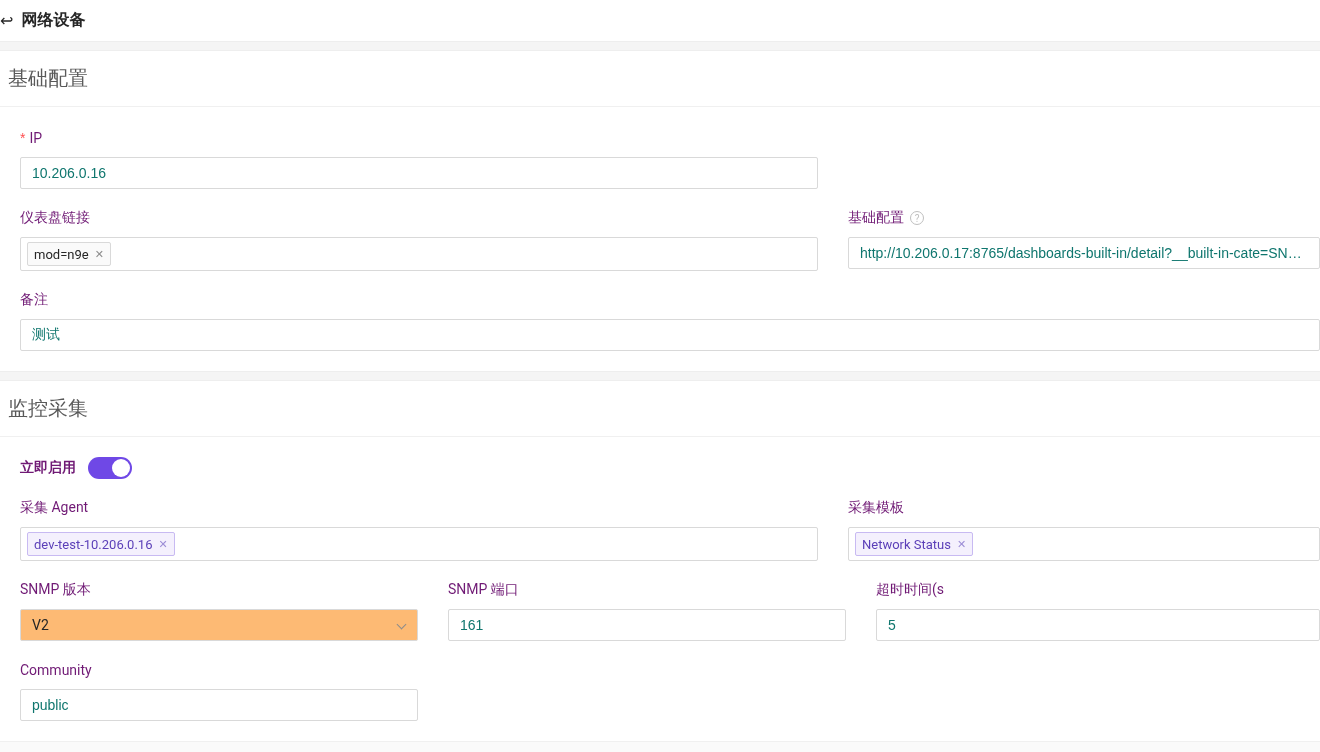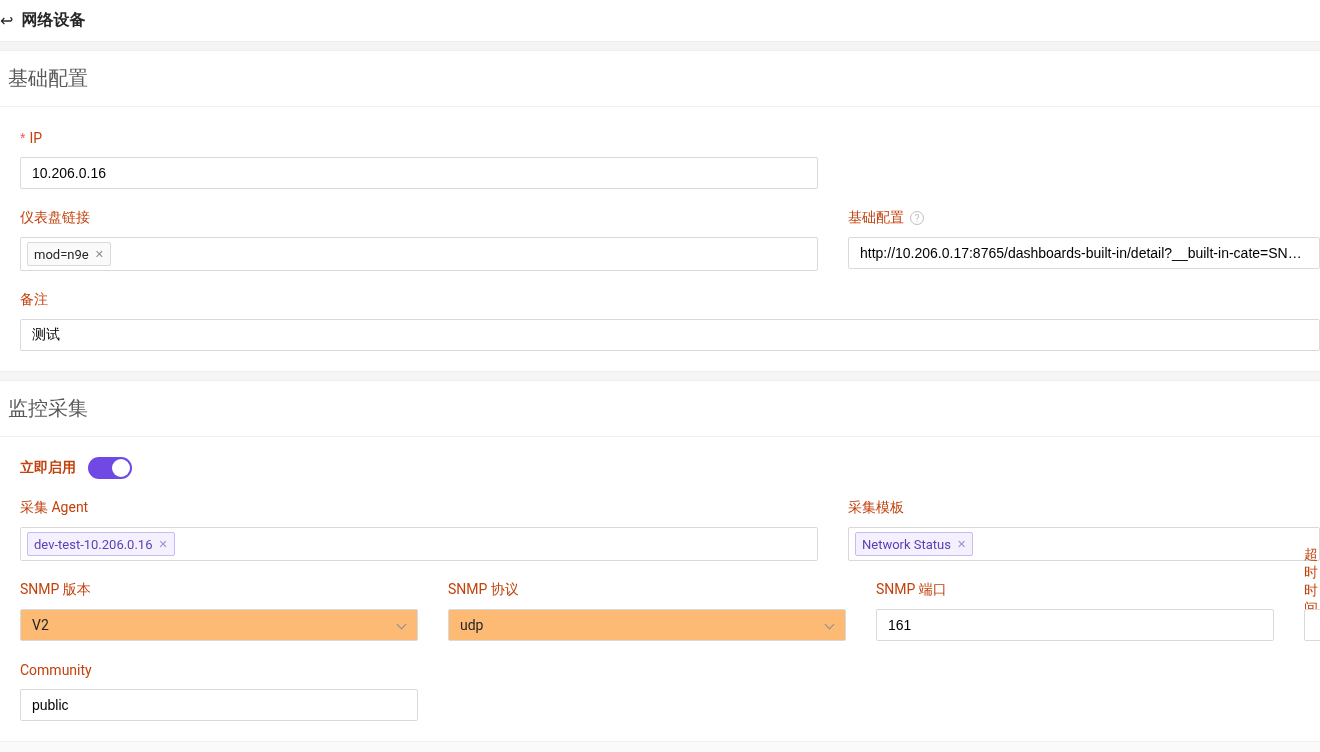--- a/index.html
+++ b/index.html
@@ -57,39 +57,39 @@
 .field.qB { flex: 0 0 398px; }
 .field.qC { flex: 0 0 398px; }
 .field.qD { flex: 1; min-width: 0; }
 .label-row {
   display: flex;
   align-items: center;
   margin-bottom: 8px;
   height: 22px;
 }
 .req { color: #ff4d4f; margin-right: 4px; font-family: SimSun, sans-serif; }
-.label { color: #c2410c; font-size: 14px; }
+.label { color: #701a75; font-size: 14px; }
 .help-ic {
   display: inline-flex;
   align-items: center;
   justify-content: center;
   width: 14px; height: 14px;
   border: 1px solid #bfbfbf;
   border-radius: 50%;
   font-size: 10px;
   color: #bfbfbf;
   margin-left: 6px;
 }
 .input {
   height: 32px;
   border: 1px solid #d9d9d9;
   border-radius: 2px;
   padding: 4px 11px;
   font-size: 14px;
-  color: #000000;
+  color: #0f766e;
   background: #fff;
   outline: none;
   width: 100%;
   white-space: nowrap;
   overflow: hidden;
   text-overflow: ellipsis;
 }
 .select {
   height: 32px;
   border: 1px solid #d9d9d9;
@@ -285,29 +285,20 @@
   <div class="row">
     <div class="field qA">
       <div class="label-row">
         <span class="label">SNMP 版本</span>
       </div>
       <div class="select">
         <span class="sel-text">V2</span>
         <span class="chevron"></span>
       </div>
     </div>
-    <div class="field qB">
-      <div class="label-row">
-        <span class="label">SNMP 协议</span>
-      </div>
-      <div class="select">
-        <span class="sel-text">udp</span>
-        <span class="chevron"></span>
-      </div>
-    </div>
     <div class="field qC">
       <div class="label-row">
         <span class="label">SNMP 端口</span>
       </div>
       <input class="input" value="161" style="">
     </div>
     <div class="field qD">
       <div class="label-row">
         <span class="label">超时时间(s</span>
       </div>

